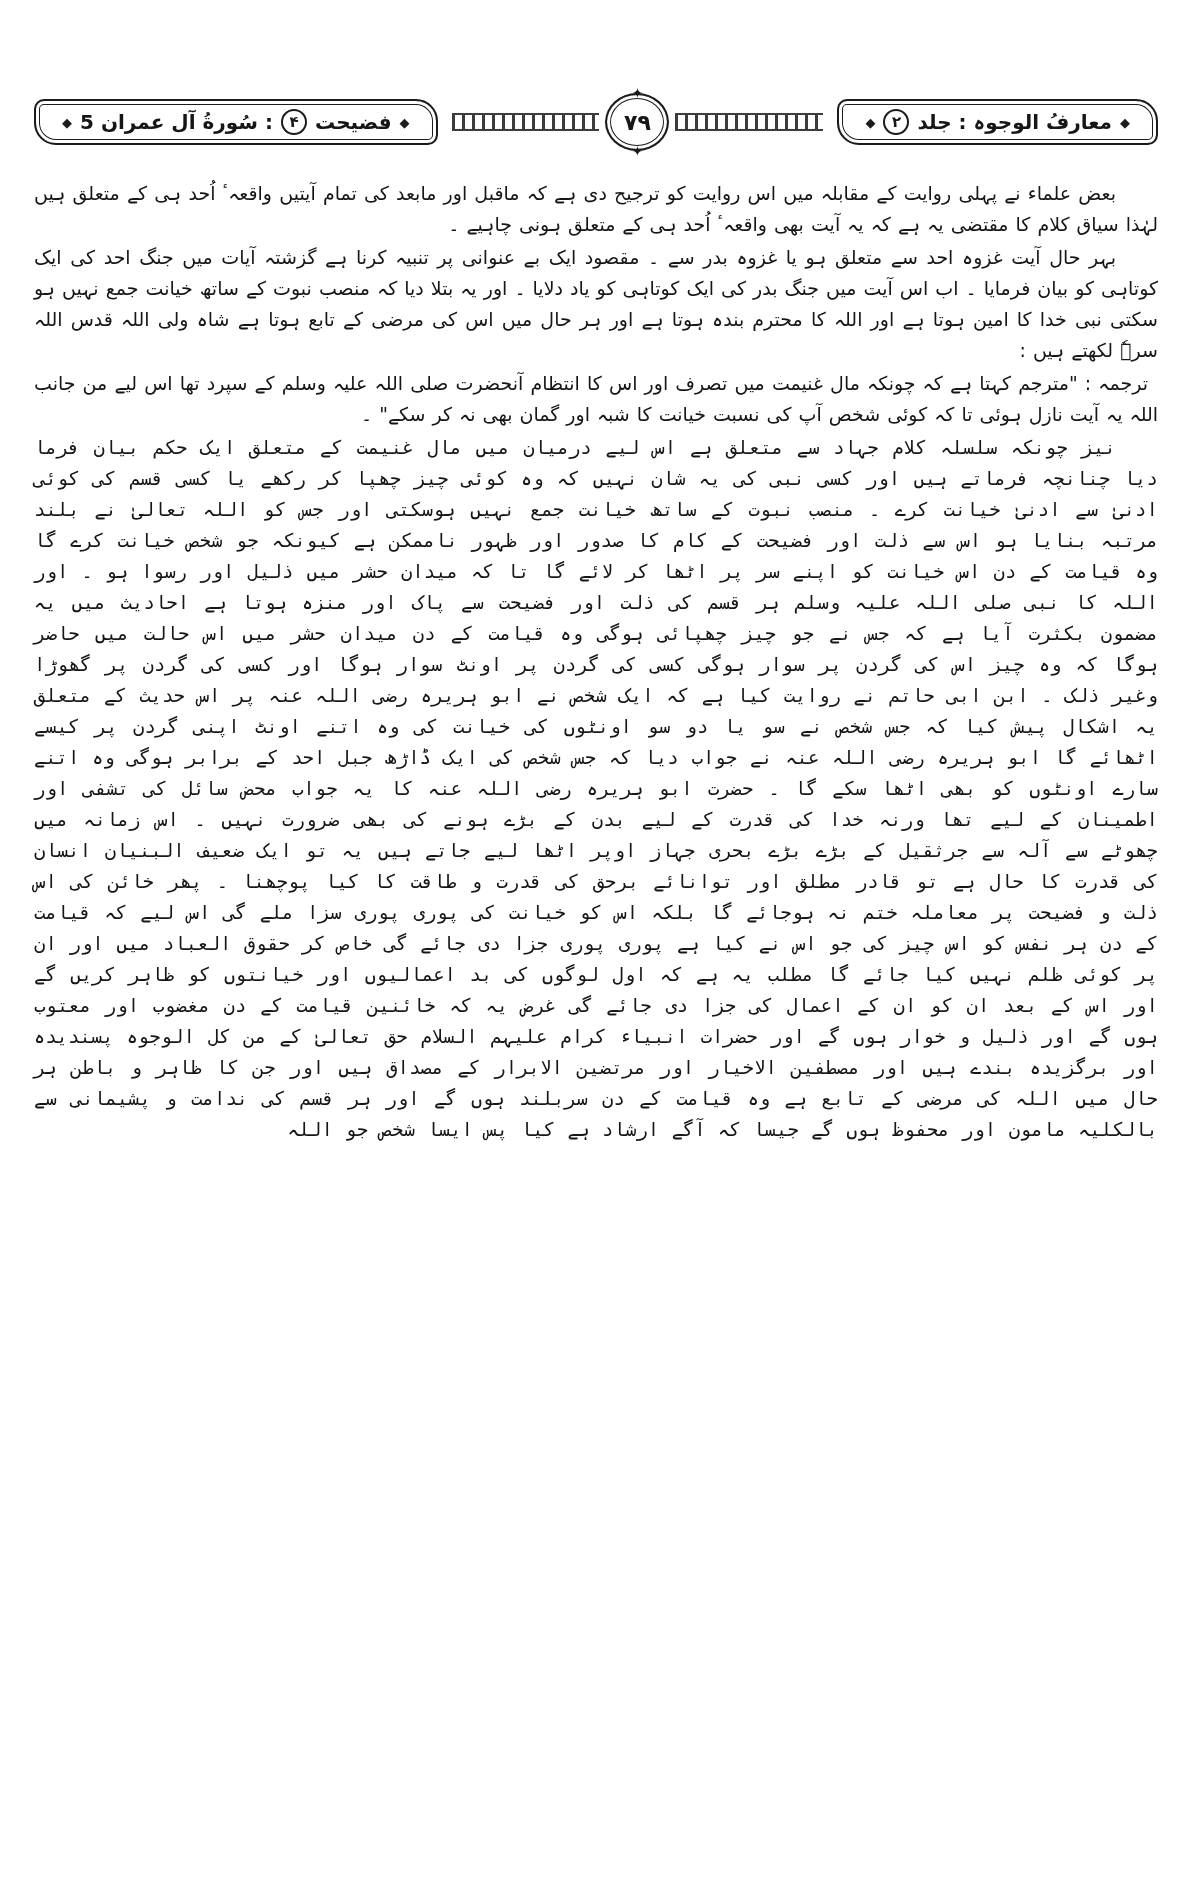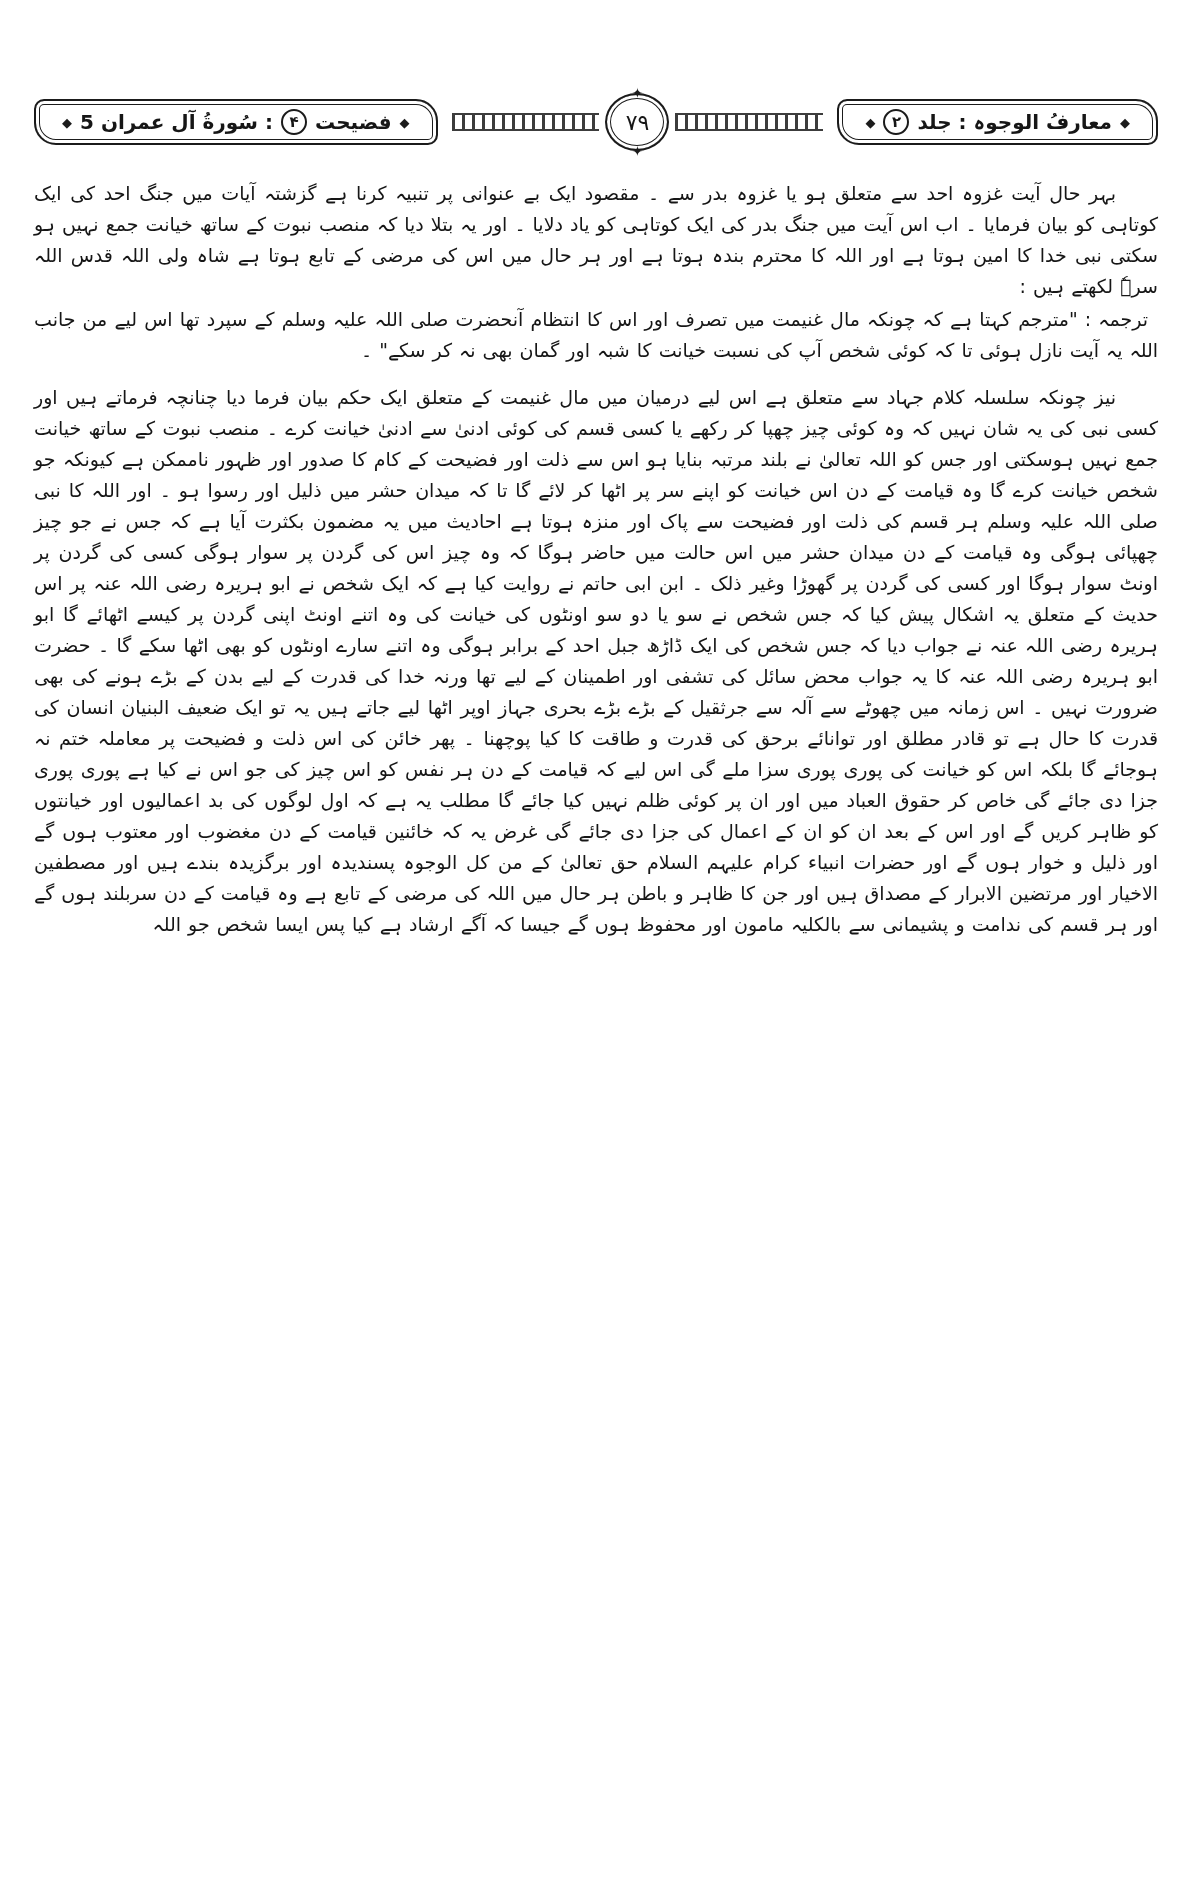--- a/index.html
+++ b/index.html
@@ -98,21 +98,21 @@
   .medallion-petal {
     position: absolute;
     font-size: 14px;
     line-height: 1;
     color: #1b1b1b;
   }
   .medallion-petal.top { top: -9px; left: 50%; transform: translateX(-50%); }
   .medallion-petal.bottom { bottom: -9px; left: 50%; transform: translateX(-50%); }
   .page-number {
     font-size: 22px;
-    font-weight: normal;
+    font-weight: bold;
   }
 
   
   .body-text {
     direction: rtl;
     text-align: justify;
     font-size: 19px;
     line-height: 31px;
     word-spacing: 1px;
   }
@@ -120,21 +120,21 @@
     text-indent: 42px;
     margin-bottom: 2px;
   }
   .para.quote {
     text-indent: 0;
     padding-right: 64px;
     padding-left: 40px;
     margin: 4px 0;
   }
   .para.tarjuma { text-indent: 10px; }
-  .para.long-block { margin-top: 16px; }
+  .para.long-block { margin-top: 4px; font-family: Liberation Mono, monospace; }
 </style>
 </head>
 <body>
 
 <div class="page">
 
   <div class="header-band">
 
     <div class="cartouche">
       <span class="end-ornament">◆</span>
@@ -159,20 +159,21 @@
       <span class="num-circle">۴</span>
       <span class="cartouche-text">: سُورةُ آل عمران 5</span>
       <span class="end-ornament">◆</span>
     </div>
 
   </div>
 
   <div class="body-text">
 
 
+    <p class="para">بعض علماء نے پہلی روایت کے مقابلہ میں اس روایت کو ترجیح دی ہے کہ ماقبل اور مابعد کی تمام آیتیں واقعہٴ اُحد ہی کے متعلق ہیں لہٰذا سیاق کلام کا مقتضی یہ ہے کہ یہ آیت بھی واقعہٴ اُحد ہی کے متعلق ہونی چاہیے ۔</p>
 
     <p class="para">بہر حال آیت غزوہ احد سے متعلق ہو یا غزوہ بدر سے ۔ مقصود ایک بے عنوانی پر تنبیہ کرنا ہے گزشتہ آیات میں جنگ احد کی ایک کوتاہی کو بیان فرمایا ۔ اب اس آیت میں جنگ بدر کی ایک کوتاہی کو یاد دلایا ۔ اور یہ بتلا دیا کہ منصب نبوت کے ساتھ خیانت جمع نہیں ہو سکتی نبی خدا کا امین ہوتا ہے اور اللہ کا محترم بندہ ہوتا ہے اور ہر حال میں اس کی مرضی کے تابع ہوتا ہے شاہ ولی اللہ قدس اللہ سرہٗ لکھتے ہیں :</p>
 
 
     <p class="para tarjuma">ترجمہ : "مترجم کہتا ہے کہ چونکہ مال غنیمت میں تصرف اور اس کا انتظام آنحضرت صلی اللہ علیہ وسلم کے سپرد تھا اس لیے من جانب اللہ یہ آیت نازل ہوئی تا کہ کوئی شخص آپ کی نسبت خیانت کا شبہ اور گمان بھی نہ کر سکے" ۔</p>
 
     <p class="para long-block">نیز چونکہ سلسلہ کلام جہاد سے متعلق ہے اس لیے درمیان میں مال غنیمت کے متعلق ایک حکم بیان فرما دیا چنانچہ فرماتے ہیں اور کسی نبی کی یہ شان نہیں کہ وہ کوئی چیز چھپا کر رکھے یا کسی قسم کی کوئی ادنیٰ سے ادنیٰ خیانت کرے ۔ منصب نبوت کے ساتھ خیانت جمع نہیں ہوسکتی اور جس کو اللہ تعالیٰ نے بلند مرتبہ بنایا ہو اس سے ذلت اور فضیحت کے کام کا صدور اور ظہور ناممکن ہے کیونکہ جو شخص خیانت کرے گا وہ قیامت کے دن اس خیانت کو اپنے سر پر اٹھا کر لائے گا تا کہ میدان حشر میں ذلیل اور رسوا ہو ۔ اور اللہ کا نبی صلی اللہ علیہ وسلم ہر قسم کی ذلت اور فضیحت سے پاک اور منزہ ہوتا ہے احادیث میں یہ مضمون بکثرت آیا ہے کہ جس نے جو چیز چھپائی ہوگی وہ قیامت کے دن میدان حشر میں اس حالت میں حاضر ہوگا کہ وہ چیز اس کی گردن پر سوار ہوگی کسی کی گردن پر اونٹ سوار ہوگا اور کسی کی گردن پر گھوڑا وغیر ذلک ۔ ابن ابی حاتم نے روایت کیا ہے کہ ایک شخص نے ابو ہریرہ رضی اللہ عنہ پر اس حدیث کے متعلق یہ اشکال پیش کیا کہ جس شخص نے سو یا دو سو اونٹوں کی خیانت کی وہ اتنے اونٹ اپنی گردن پر کیسے اٹھائے گا ابو ہریرہ رضی اللہ عنہ نے جواب دیا کہ جس شخص کی ایک ڈاڑھ جبل احد کے برابر ہوگی وہ اتنے سارے اونٹوں کو بھی اٹھا سکے گا ۔ حضرت ابو ہریرہ رضی اللہ عنہ کا یہ جواب محض سائل کی تشفی اور اطمینان کے لیے تھا ورنہ خدا کی قدرت کے لیے بدن کے بڑے ہونے کی بھی ضرورت نہیں ۔ اس زمانہ میں چھوٹے سے آلہ سے جرثقیل کے بڑے بڑے بحری جہاز اوپر اٹھا لیے جاتے ہیں یہ تو ایک ضعیف البنیان انسان کی قدرت کا حال ہے تو قادر مطلق اور توانائے برحق کی قدرت و طاقت کا کیا پوچھنا ۔ پھر خائن کی اس ذلت و فضیحت پر معاملہ ختم نہ ہوجائے گا بلکہ اس کو خیانت کی پوری پوری سزا ملے گی اس لیے کہ قیامت کے دن ہر نفس کو اس چیز کی جو اس نے کیا ہے پوری پوری جزا دی جائے گی خاص کر حقوق العباد میں اور ان پر کوئی ظلم نہیں کیا جائے گا مطلب یہ ہے کہ اول لوگوں کی بد اعمالیوں اور خیانتوں کو ظاہر کریں گے اور اس کے بعد ان کو ان کے اعمال کی جزا دی جائے گی غرض یہ کہ خائنین قیامت کے دن مغضوب اور معتوب ہوں گے اور ذلیل و خوار ہوں گے اور حضرات انبیاء کرام علیہم السلام حق تعالیٰ کے من کل الوجوہ پسندیدہ اور برگزیدہ بندے ہیں اور مصطفین الاخیار اور مرتضین الابرار کے مصداق ہیں اور جن کا ظاہر و باطن ہر حال میں اللہ کی مرضی کے تابع ہے وہ قیامت کے دن سربلند ہوں گے اور ہر قسم کی ندامت و پشیمانی سے بالکلیہ مامون اور محفوظ ہوں گے جیسا کہ آگے ارشاد ہے کیا پس ایسا شخص جو اللہ</p>
 
   </div>
 

